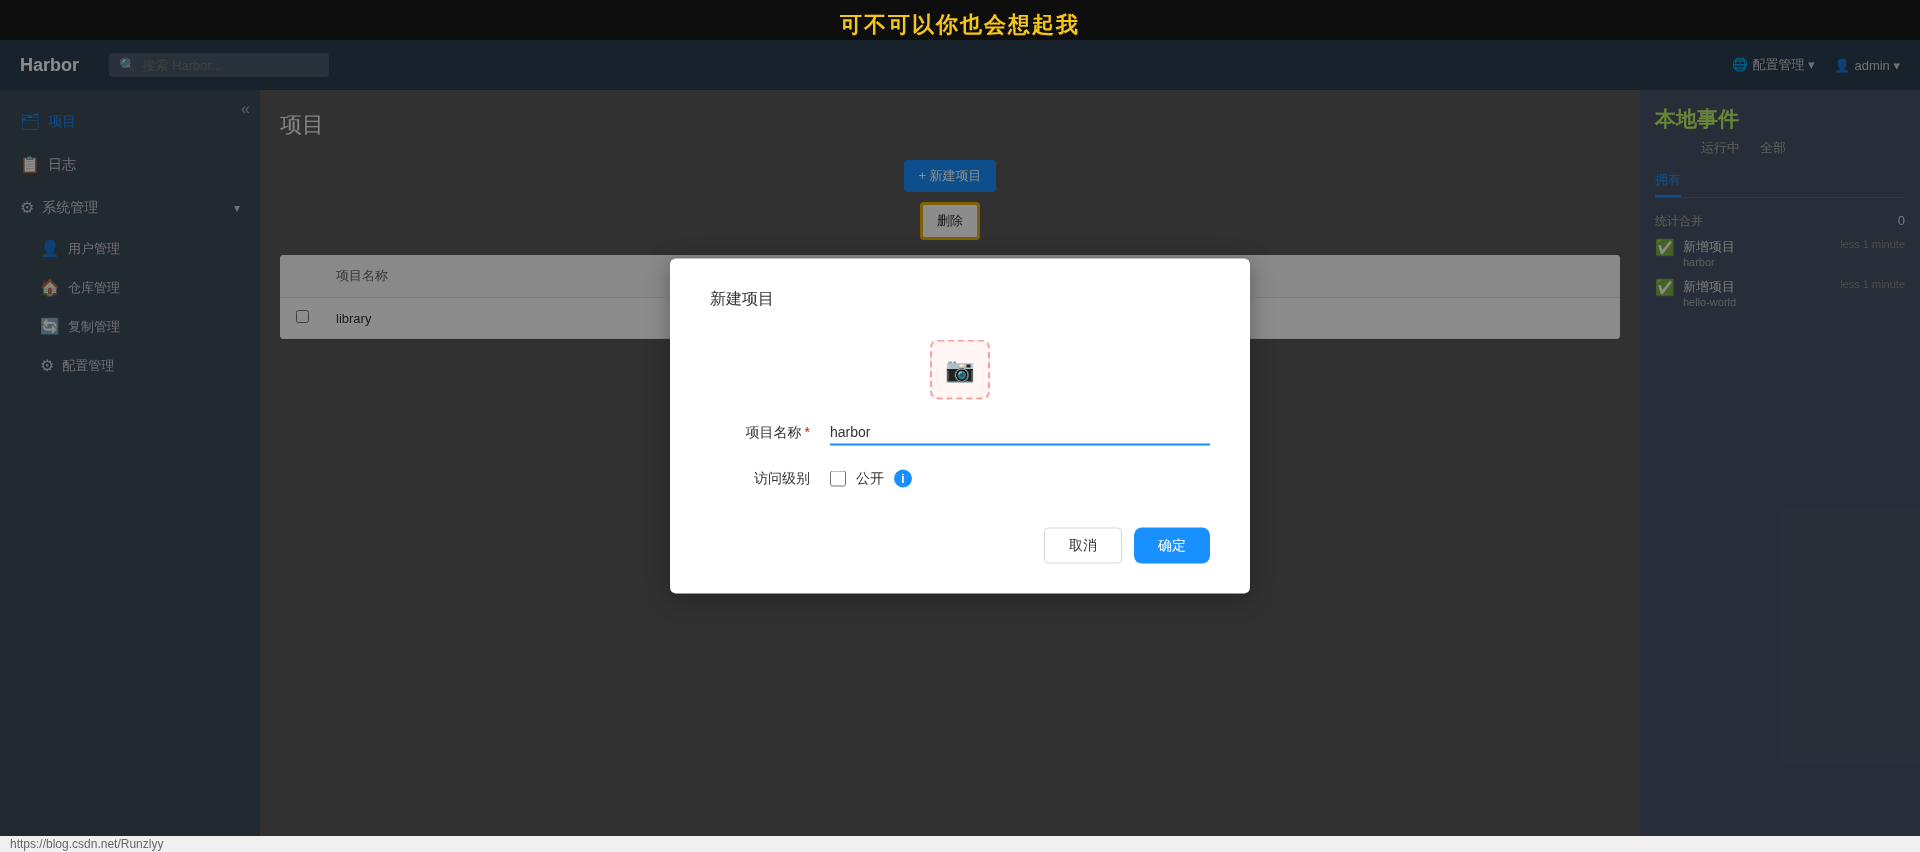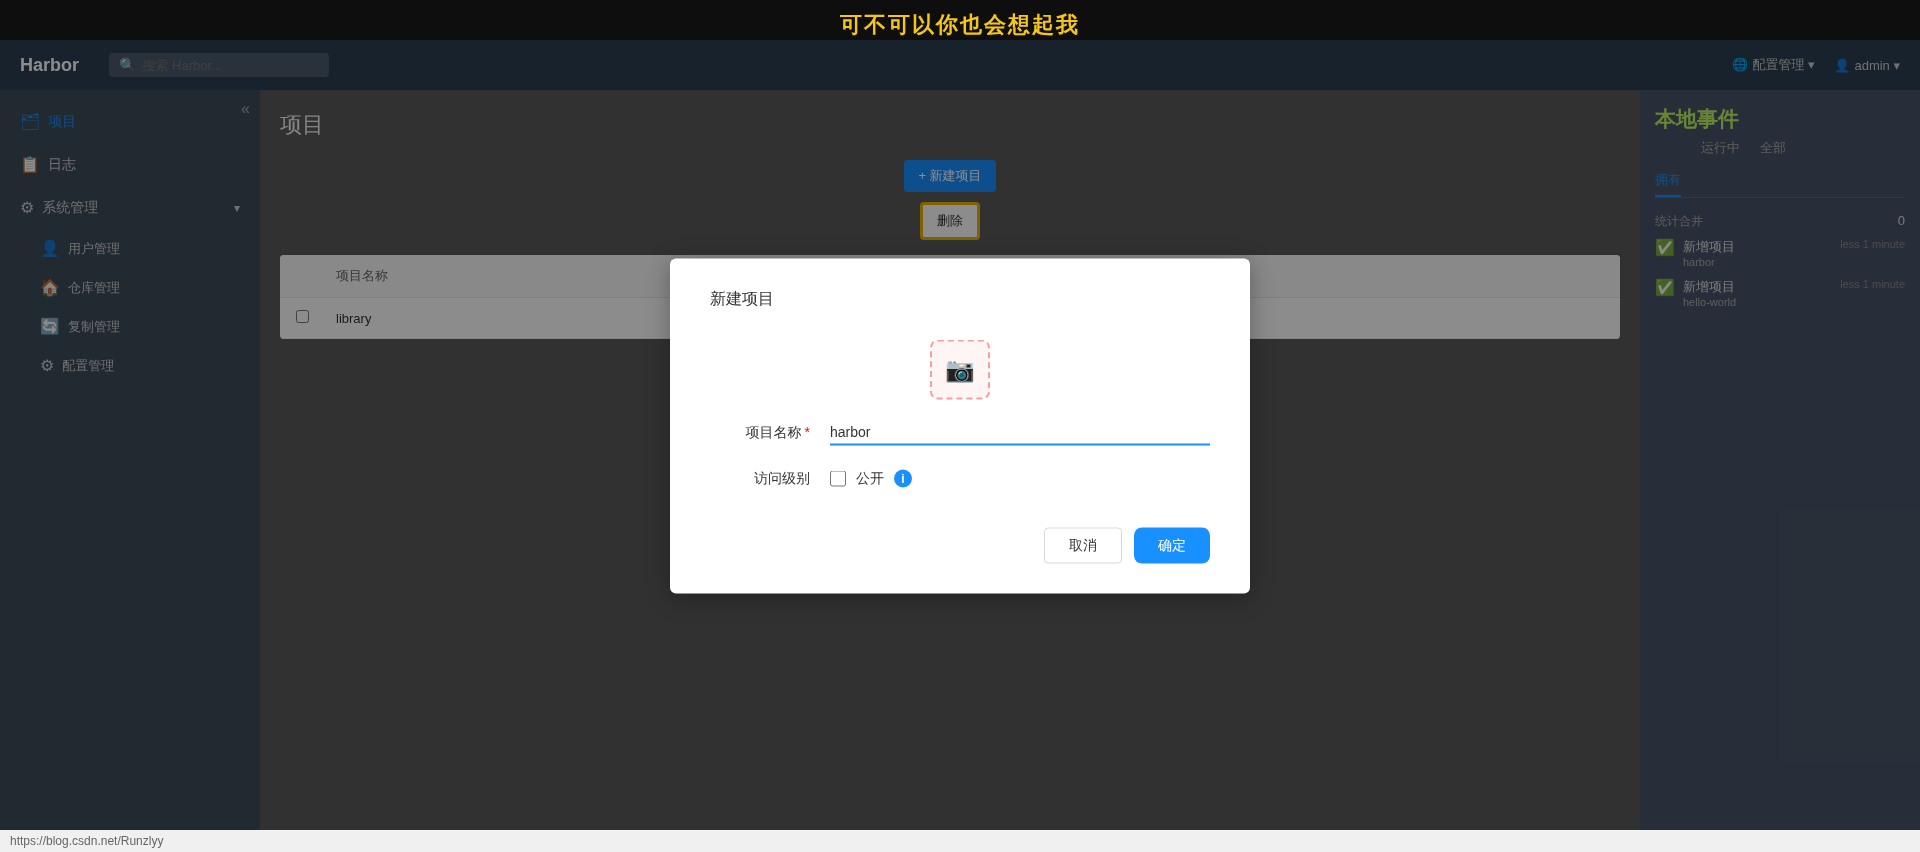--- a/index.html
+++ b/index.html
@@ -342,21 +342,21 @@
       padding: 8px 24px;
       border-radius: 8px;
       cursor: pointer;
       font-size: 14px;
     }
 
     
     .url-bar {
       position: absolute;
       bottom: 0; left: 0; right: 0;
-      height: 22px;
+      height: 16px;
       background: #f0f0f0;
       display: flex;
       align-items: center;
       padding: 0 10px;
       font-size: 12px;
       color: #666;
       z-index: 500;
     }
   </style>
 </head>

